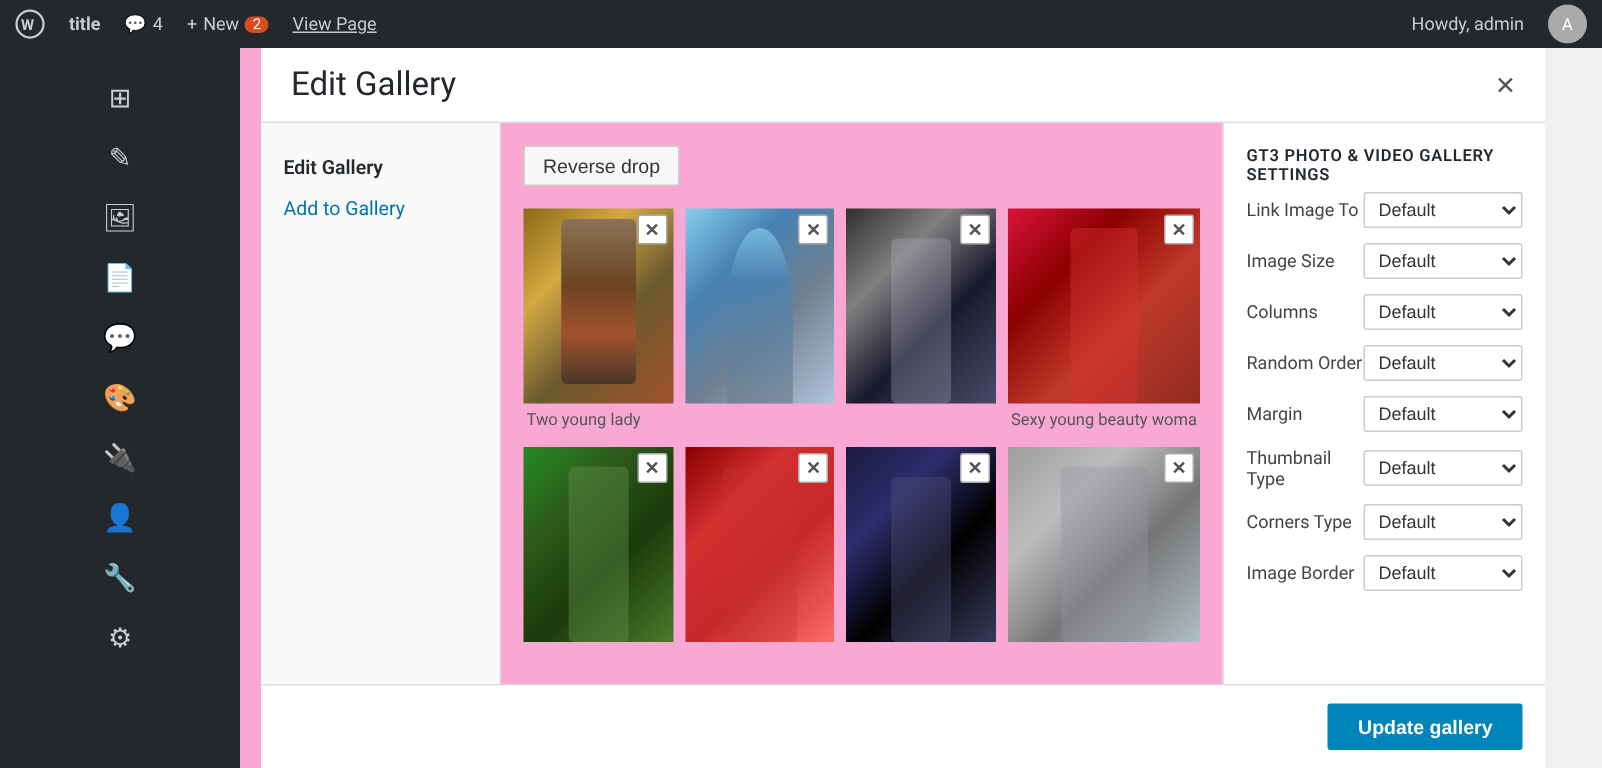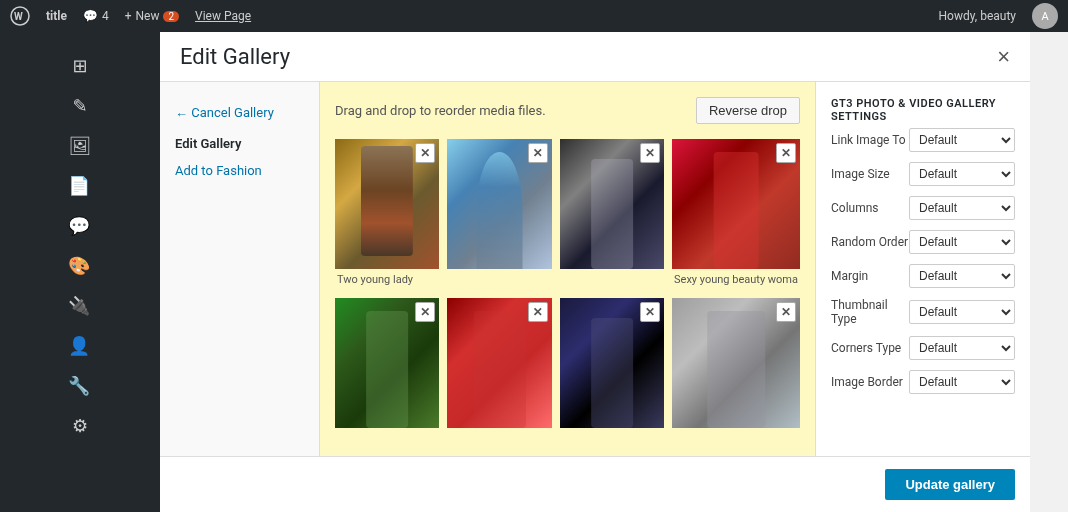--- a/index.html
+++ b/index.html
@@ -58,27 +58,28 @@
     
     .content-area {
       flex: 1;
       background: #f1f1f1;
       position: relative;
       overflow: hidden;
     }
 
     
     .modal {
-      background: #fef9c3;
+      background: #f9a8d4;
       width: 870px;
       height: 100%;
       display: flex;
       flex-direction: column;
       position: relative;
       margin-top: 0;
+      padding-left: 14px;
     }
 
     .modal-header {
       background: #fff;
       border-bottom: 1px solid #ddd;
       padding: 0 20px;
       height: 50px;
       display: flex;
       align-items: center;
       justify-content: space-between;
@@ -322,21 +323,21 @@
   <span class="admin-bar-item" style="color:#ccc;">
     <span>💬</span>
     <span>4</span>
   </span>
   <span class="admin-bar-item" style="color:#ccc;">
     <span>+</span>
     <span>New</span>
     <span style="background:#d54e21;color:#fff;border-radius:8px;padding:0 5px;font-size:10px;">2</span>
   </span>
   <span class="admin-bar-item" style="color:#ccc;cursor:pointer;text-decoration:underline;">View Page</span>
-  <span class="admin-bar-item howdy">Howdy, beauty</span>
+  <span class="admin-bar-item howdy">Howdy, admin</span>
   <span style="width:26px;height:26px;background:#aaa;border-radius:50%;display:flex;align-items:center;justify-content:center;font-size:11px;color:#fff;">A</span>
 </div>
 
 <div class="main-layout">
 
   <div class="sidebar">
     <div class="sidebar-icons-list">
       <div class="wp-sidebar-icon">⊞</div>
       <div class="wp-sidebar-icon">✎</div>
       <div class="wp-sidebar-icon">🖼</div>
@@ -355,30 +356,28 @@
     <div class="modal">
 
       <div class="modal-header">
         <h1 class="modal-title">Edit Gallery</h1>
         <button class="modal-close">×</button>
       </div>
 
       <div class="modal-body">
 
         <div class="modal-sidebar">
-          <a class="cancel-link modal-sidebar-link">← Cancel Gallery</a>
           <div style="padding: 8px 15px 4px; font-weight: 600; font-size: 13px; color: #23282d;">Edit Gallery</div>
-          <a class="modal-sidebar-link">Add to Fashion</a>
+          <a class="modal-sidebar-link">Add to Gallery</a>
         </div>
 
         <div class="modal-main">
 
           <div class="gallery-area">
             <div class="gallery-toolbar">
-              <span class="gallery-toolbar-text">Drag and drop to reorder media files.</span>
               <button class="btn-reverse">Reverse drop</button>
             </div>
 
             <div class="gallery-grid">
 
               <div>
                 <div style="position:relative;">
                   <div class="gallery-item-placeholder img-1" style="height:130px;position:relative;">
                     <div style="position:absolute;bottom:10%;left:50%;transform:translateX(-50%);width:50%;height:85%;background:rgba(139,105,30,0.5);border-radius:4px;overflow:hidden;">
                       <div style="width:100%;height:100%;background:linear-gradient(to bottom, #8B7355 0%, #6B4423 40%, #A0522D 70%, #4a3728 100%);"></div>

